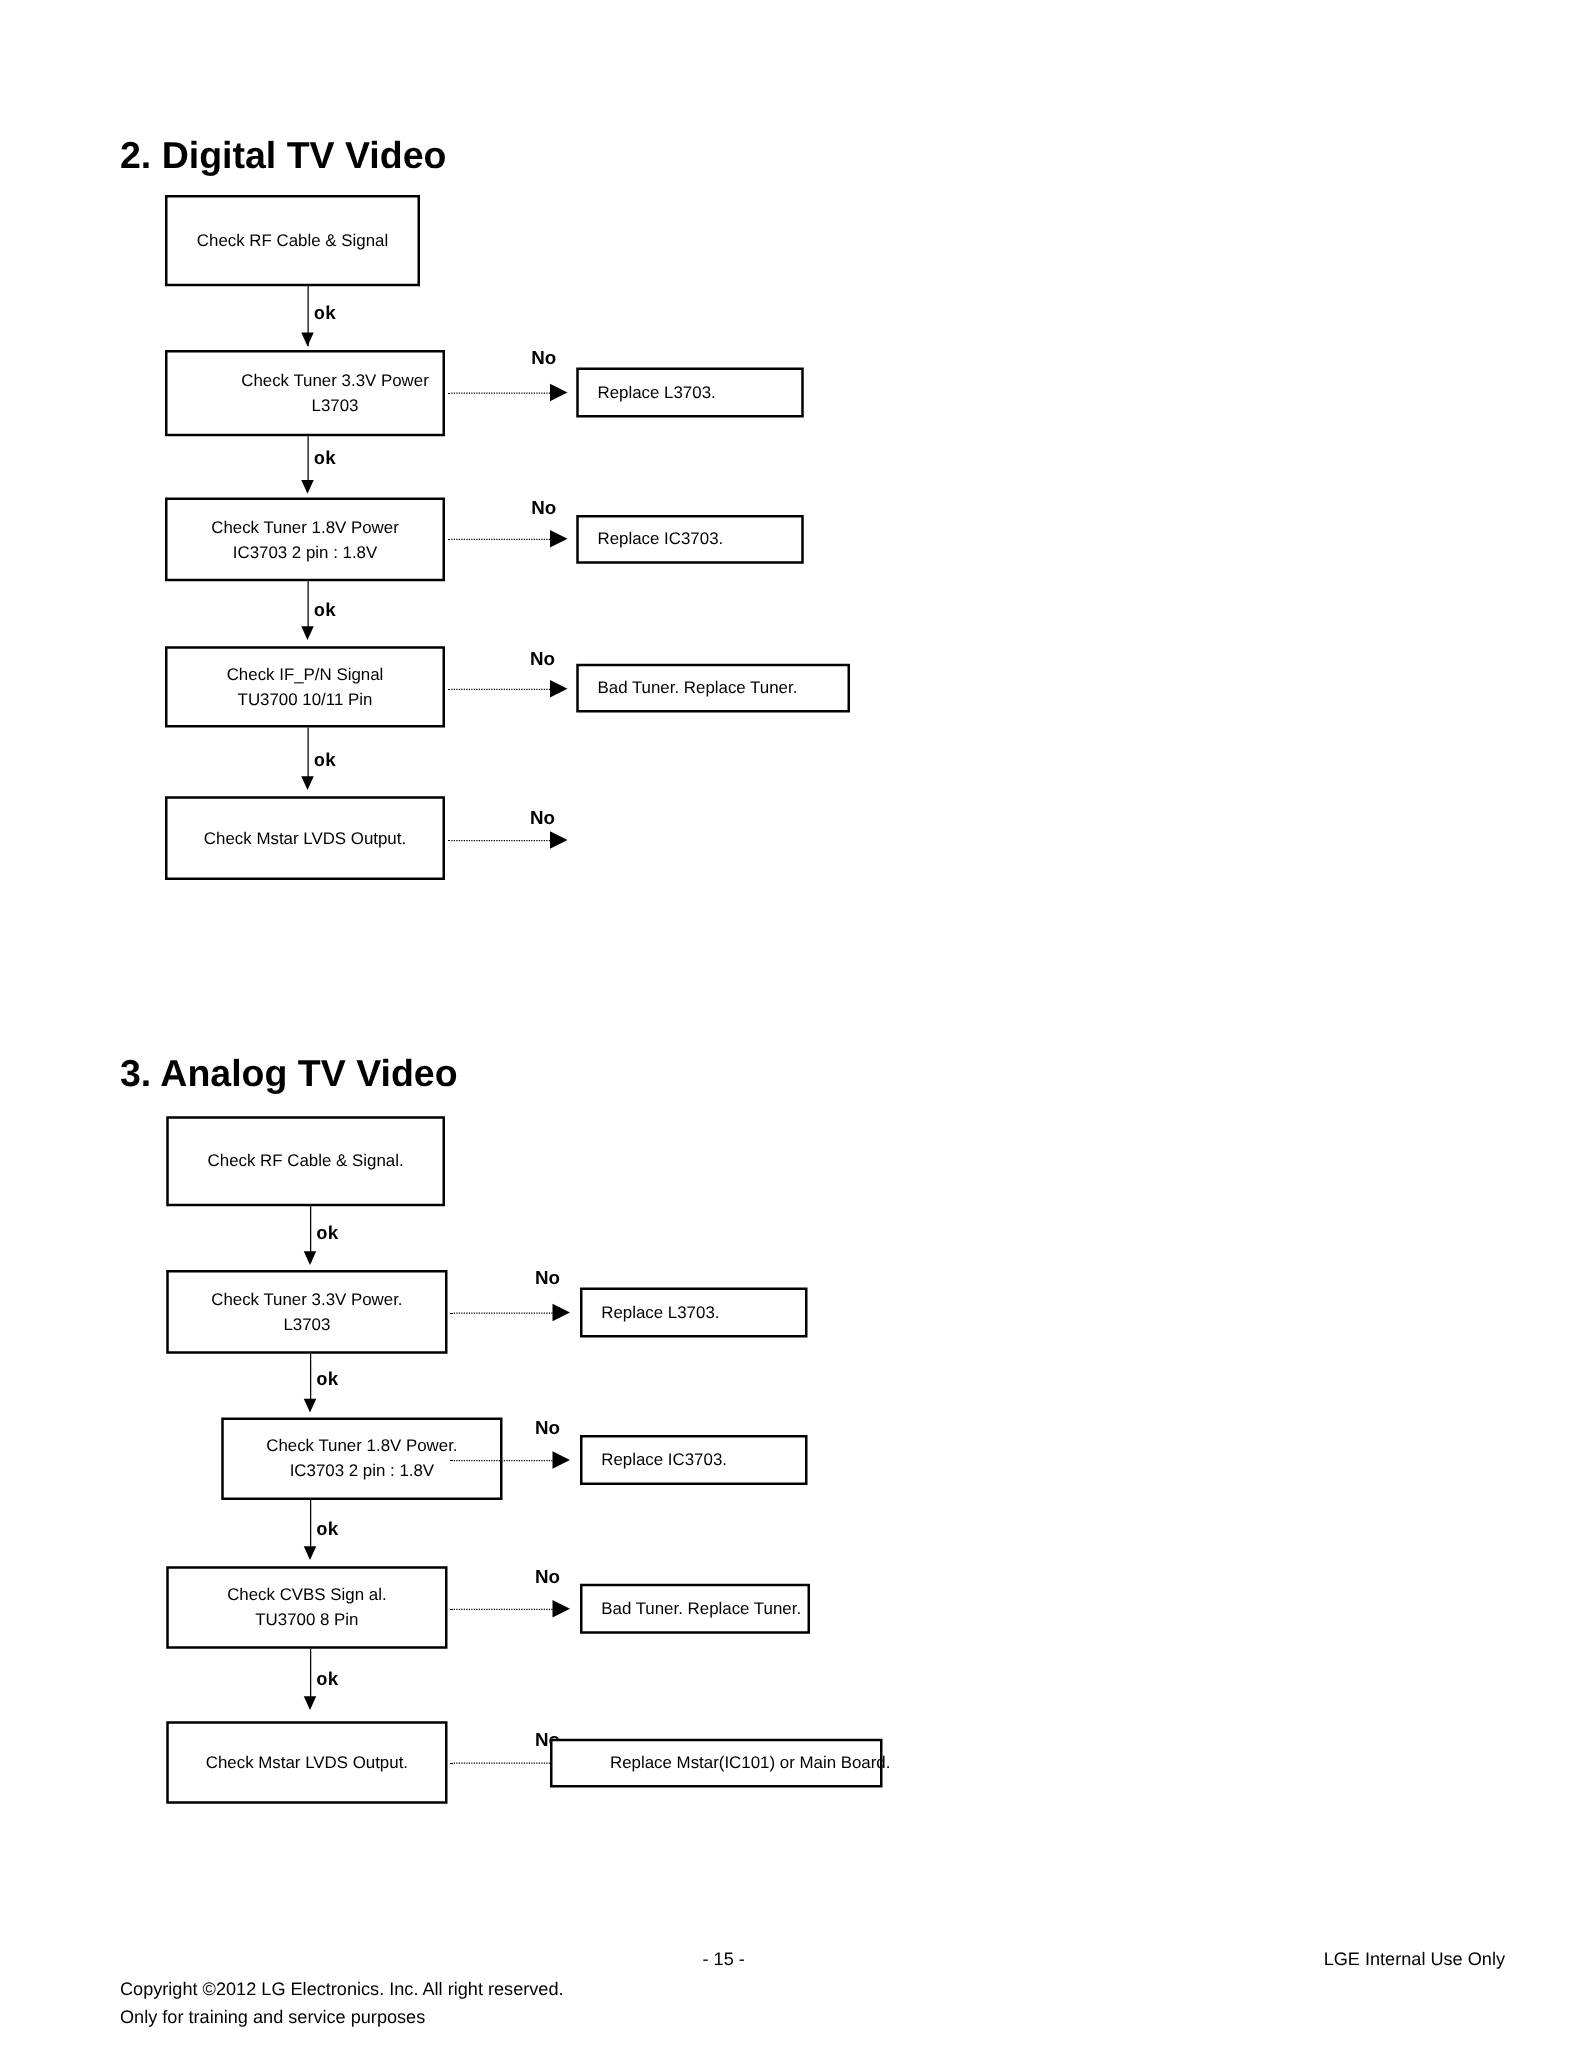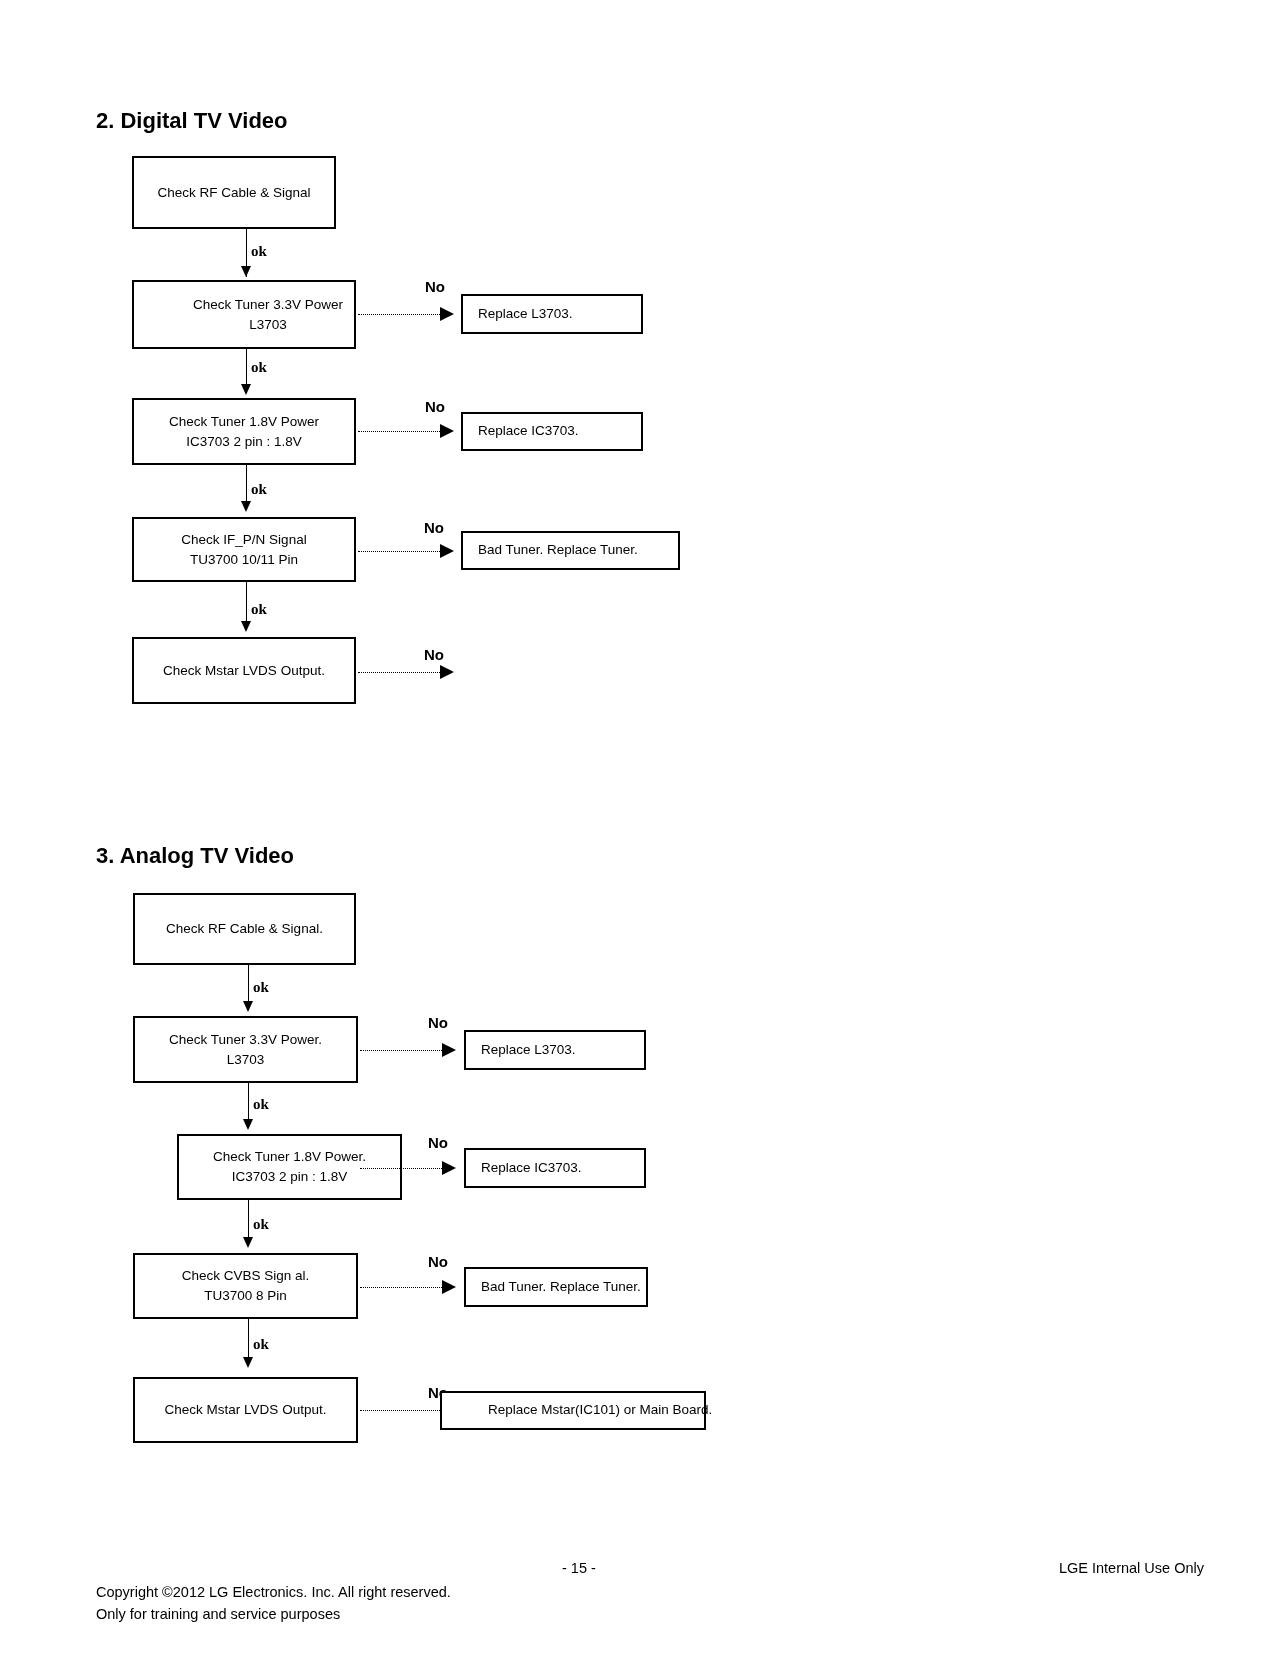--- a/index.html
+++ b/index.html
@@ -21,21 +21,21 @@
     left: 0; top: 0;
     width: 1270px;
     height: 1654px;
   }
 
   
   .section-heading {
     position: absolute;
     font-family: "Liberation Sans", sans-serif;
     font-weight: bold;
-    font-size: 22px;
+    font-size: 30px;
     letter-spacing: 0px;
     white-space: nowrap;
     color: #000;
   }
 
   
   .flow-box {
     position: absolute;
     box-sizing: border-box;
     border: 2.2px solid #000;
@@ -82,21 +82,21 @@
   }
   .v-arrow-head {
     position: absolute;
     width: 0; height: 0;
     border-left: 5px solid transparent;
     border-right: 5px solid transparent;
     border-top: 11px solid #000;
   }
   .ok-label {
     position: absolute;
-    font-family: Liberation Serif, serif;
+    font-family: Liberation Mono, monospace;
     font-weight: bold;
     font-size: 15px;
     white-space: nowrap;
     color: #000;
   }
 
   .h-dotted {
     position: absolute;
     height: 0;
     border-top: 1.6px dotted #000;

